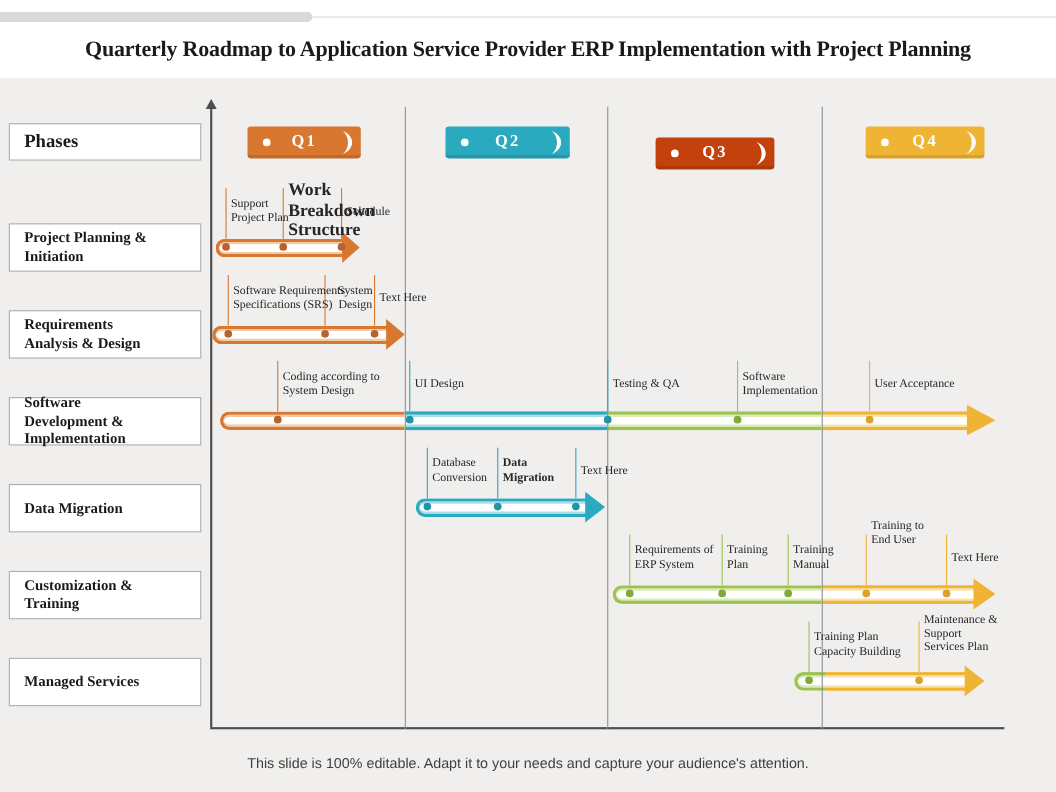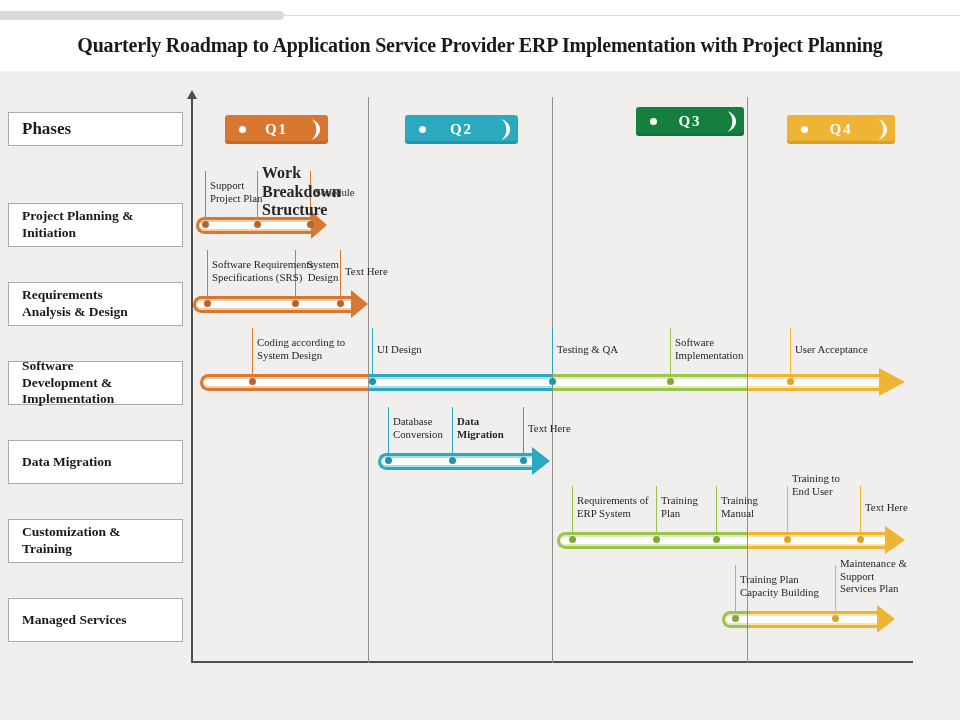--- a/index.html
+++ b/index.html
@@ -20,38 +20,39 @@
 <body>
 
 <div class="slide">
   <div class="top-bar"></div>
   <div class="top-line"></div>
   <div class="title">Quarterly Roadmap to Application Service Provider ERP Implementation with Project Planning</div>
   <div class="panel"></div>
   <div class="phases-box">
     <span>Phases</span>
   </div>
+  <div class="caption">This slide is 100% editable. Adapt it to your needs and capture your audience's attention.</div>
 <div style="position: absolute; left: 191px; top: 99px; width: 2px; height: 562px; background: rgb(79, 79, 79);"></div>
     <div style="position: absolute; left: 187px; top: 90px; width: 0px; height: 0px; border-left: 5px solid transparent; border-right: 5px solid transparent; border-bottom: 9px solid rgb(79, 79, 79);"></div>
     <div style="position: absolute; left: 191px; top: 661px; width: 722px; height: 2px; background: rgb(79, 79, 79);"></div>
     <div style="position: absolute; left: 225px; top: 115px; width: 103px; height: 29px; background: rgb(216, 119, 47); border-radius: 3px; box-shadow: rgba(0, 0, 0, 0.1) 0px -3px 0px inset;">
       <div style="position: absolute; left: 14px; top: 11px; width: 7px; height: 7px; border-radius: 50%; background: rgb(255, 255, 255);"></div>
       <div style="position: absolute; left: 0px; top: 0px; width: 100%; height: 100%; display: flex; align-items: center; justify-content: center; color: rgb(255, 255, 255); font-weight: bold; font-size: 15px; letter-spacing: 2px;">Q1</div>
       <div style="position: absolute; right: 5px; top: 4px; width: 12px; height: 21px;"><svg width="12" height="21" viewBox="0 0 12 21">
           <path d="M0.5 0 C7 5 7 16 0.5 21 C12 16.5 12 4.5 0.5 0 Z" fill="#ffffff"></path>
         </svg></div>
     </div>
     <div style="position: absolute; left: 405px; top: 115px; width: 113px; height: 29px; background: rgb(43, 169, 190); border-radius: 3px; box-shadow: rgba(0, 0, 0, 0.1) 0px -3px 0px inset;">
       <div style="position: absolute; left: 14px; top: 11px; width: 7px; height: 7px; border-radius: 50%; background: rgb(255, 255, 255);"></div>
       <div style="position: absolute; left: 0px; top: 0px; width: 100%; height: 100%; display: flex; align-items: center; justify-content: center; color: rgb(255, 255, 255); font-weight: bold; font-size: 15px; letter-spacing: 2px;">Q2</div>
       <div style="position: absolute; right: 5px; top: 4px; width: 12px; height: 21px;"><svg width="12" height="21" viewBox="0 0 12 21">
           <path d="M0.5 0 C7 5 7 16 0.5 21 C12 16.5 12 4.5 0.5 0 Z" fill="#ffffff"></path>
         </svg></div>
     </div>
-    <div style="position: absolute; left: 596px; top: 107px; width: 108px; height: 29px; background: #15803d; border-radius: 3px; box-shadow: rgba(0, 0, 0, 0.1) 0px -3px 0px inset; margin-left: 40px;">
+    <div style="position: absolute; left: 596px; top: 125px; width: 108px; height: 29px; background: #c2410c; border-radius: 3px; box-shadow: rgba(0, 0, 0, 0.1) 0px -3px 0px inset;">
       <div style="position: absolute; left: 14px; top: 11px; width: 7px; height: 7px; border-radius: 50%; background: rgb(255, 255, 255);"></div>
       <div style="position: absolute; left: 0px; top: 0px; width: 100%; height: 100%; display: flex; align-items: center; justify-content: center; color: rgb(255, 255, 255); font-weight: bold; font-size: 15px; letter-spacing: 2px;">Q3</div>
       <div style="position: absolute; right: 5px; top: 4px; width: 12px; height: 21px;"><svg width="12" height="21" viewBox="0 0 12 21">
           <path d="M0.5 0 C7 5 7 16 0.5 21 C12 16.5 12 4.5 0.5 0 Z" fill="#ffffff"></path>
         </svg></div>
     </div>
     <div style="position: absolute; left: 787px; top: 115px; width: 108px; height: 29px; background: rgb(240, 180, 53); border-radius: 3px; box-shadow: rgba(0, 0, 0, 0.1) 0px -3px 0px inset;">
       <div style="position: absolute; left: 14px; top: 11px; width: 7px; height: 7px; border-radius: 50%; background: rgb(255, 255, 255);"></div>
       <div style="position: absolute; left: 0px; top: 0px; width: 100%; height: 100%; display: flex; align-items: center; justify-content: center; color: rgb(255, 255, 255); font-weight: bold; font-size: 15px; letter-spacing: 2px;">Q4</div>
       <div style="position: absolute; right: 5px; top: 4px; width: 12px; height: 21px;"><svg width="12" height="21" viewBox="0 0 12 21">

